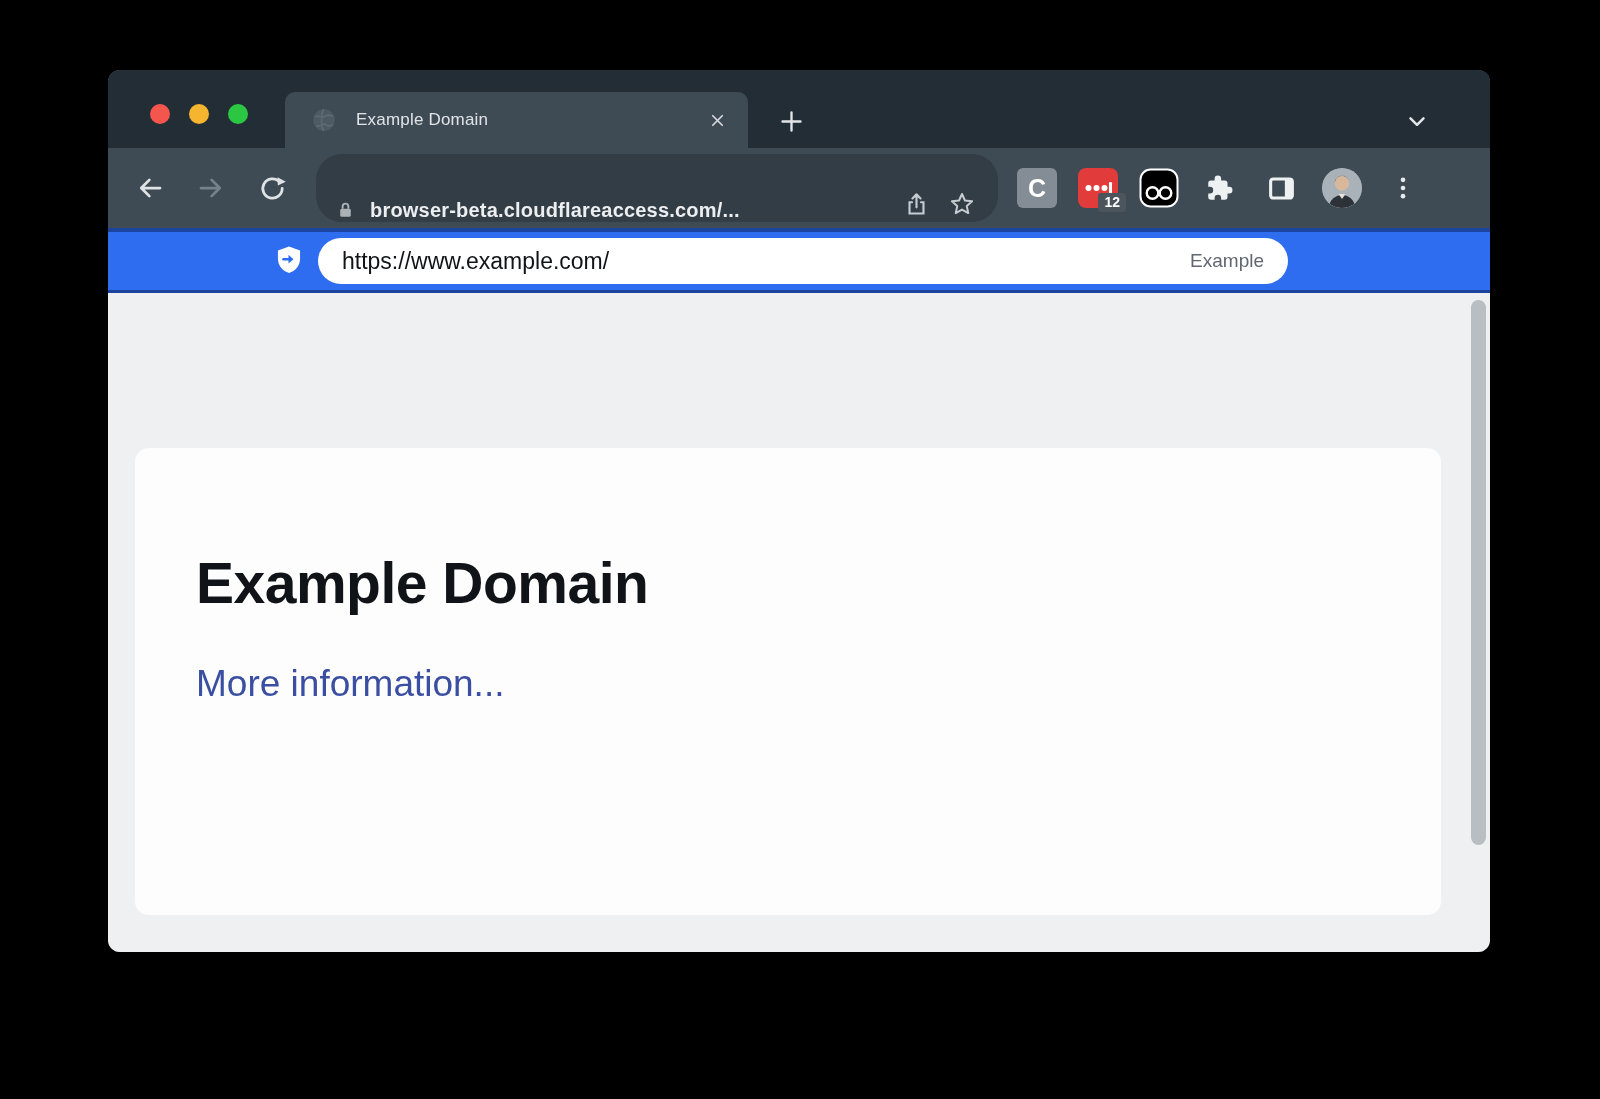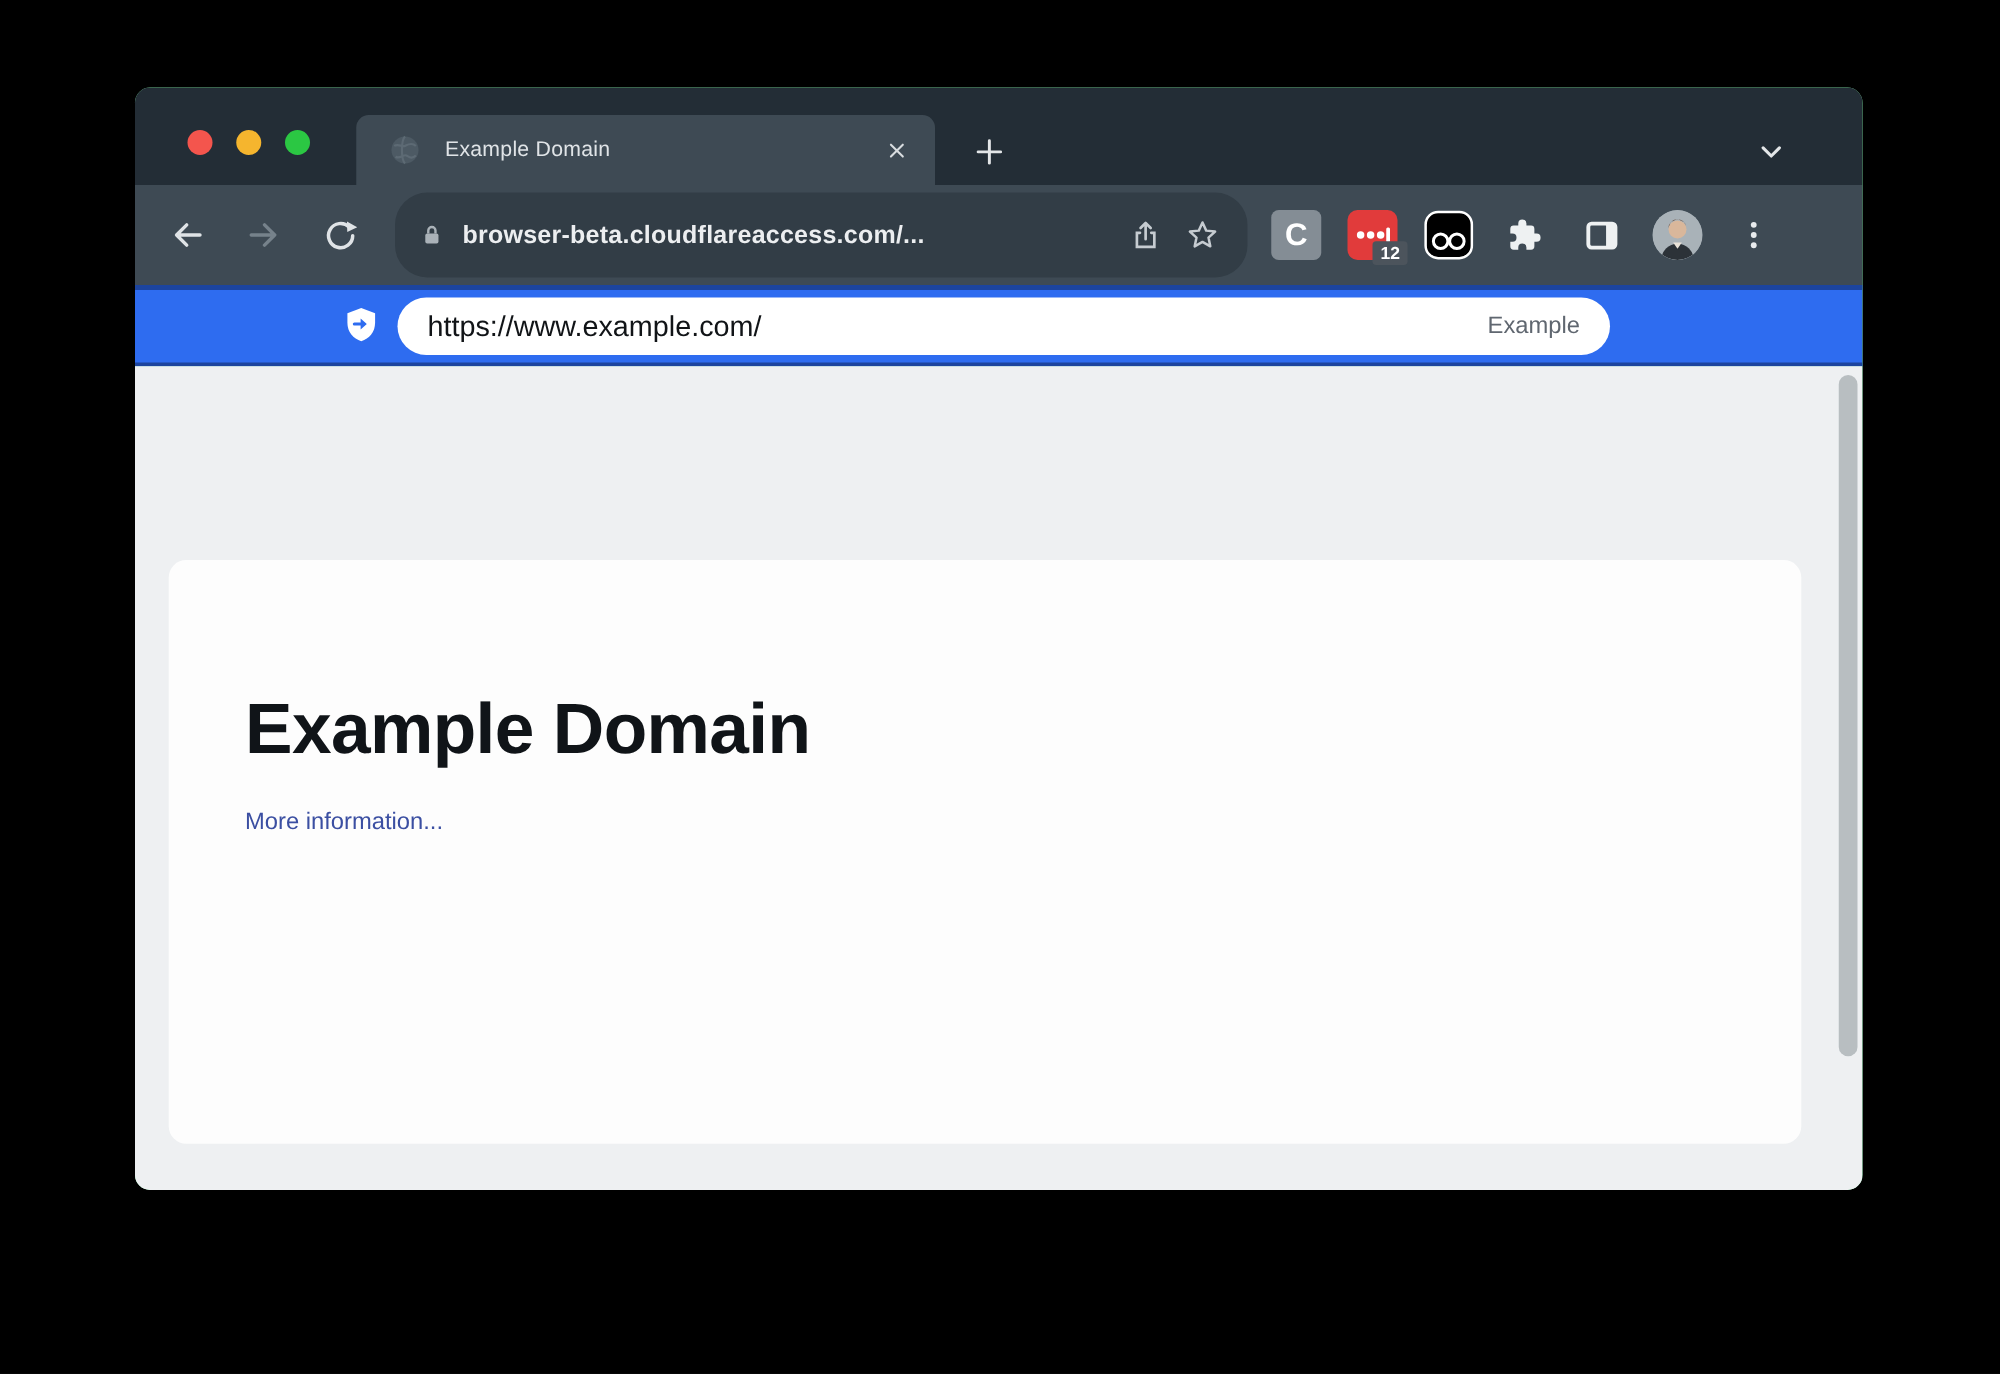--- a/index.html
+++ b/index.html
@@ -1,35 +1,35 @@
 <!DOCTYPE html>
 <html><head>
 <meta charset="utf-8">
 <style>
   html,body{margin:0;padding:0;background:#000;width:1600px;height:1099px;font-family:"Liberation Sans",sans-serif;}
   .stage{position:relative;width:1600px;height:1099px;background:#000;overflow:hidden;}
-  .window{position:absolute;left:108px;top:70px;width:1382px;height:882px;border-radius:12px;overflow:hidden;background:#86efac;box-shadow:0 20px 60px rgba(0,0,0,.6);}
+  .window{position:absolute;left:108px;top:70px;width:1382px;height:882px;border-radius:12px;overflow:hidden;background:#737373;box-shadow:0 20px 60px rgba(0,0,0,.6);}
 
   
   .tabstrip{position:relative;height:78px;background:#232d36;}
   .traffic{position:absolute;left:42px;top:34px;display:flex;gap:19px;}
   .traffic span{width:20px;height:20px;border-radius:50%;display:block;}
   .tl-red{background:#f4554d;}  .tl-yellow{background:#f5b52e;}  .tl-green{background:#2bc743;}
   .tab{position:absolute;left:177px;bottom:0;width:463px;height:56px;background:#3e4a54;border-radius:10px 10px 0 0;display:flex;align-items:center;padding:0 16px;box-sizing:border-box;}
   .tab-fav{width:26px;height:26px;margin-left:10px;flex:0 0 auto;}
   .tab-title{margin-left:19px;font-size:17px;color:#e0e4e7;letter-spacing:.2px;white-space:nowrap;overflow:hidden;}
   .tab-close{margin-left:auto;width:30px;height:30px;display:flex;align-items:center;justify-content:center;cursor:pointer;}
   .newtab{position:absolute;left:661px;top:29px;width:44px;height:44px;display:flex;align-items:center;justify-content:center;cursor:pointer;}
   .strip-chevron{position:absolute;left:1287px;top:29px;width:44px;height:44px;display:flex;align-items:center;justify-content:center;cursor:pointer;}
 
   
   .toolbar{position:relative;height:80px;background:#3e4a54;display:flex;align-items:center;}
   .tbtn{width:44px;height:44px;display:flex;align-items:center;justify-content:center;flex:0 0 auto;cursor:pointer;}
   .tbtn.b-back{margin-left:20px;} .tbtn.b-fwd{margin-left:17px;} .tbtn.b-reload{margin-left:17px;}
-  .omnibox{margin-left:22px;width:682px;height:68px;background:#323d46;border-radius:26px;display:flex;align-items:center;padding:0 18px;box-sizing:border-box;flex:0 0 auto;}
+  .omnibox{margin-left:22px;width:682px;height:68px;background:#323d46;border-radius:26px;display:flex;align-items:flex-end;padding:0 18px;box-sizing:border-box;flex:0 0 auto;}
   .omni-url{margin-left:13px;font-size:20px;font-weight:600;color:#eceef0;letter-spacing:.2px;white-space:nowrap;overflow:hidden;flex:1;}
   .ombtn{width:36px;height:36px;display:flex;align-items:center;justify-content:center;flex:0 0 auto;cursor:pointer;}
   .ext{width:44px;height:44px;margin-left:17px;display:flex;align-items:center;justify-content:center;position:relative;flex:0 0 auto;cursor:pointer;}
   .ext-c{width:40px;height:40px;border-radius:6px;background:#848d95;color:#fff;font-size:25px;font-weight:700;display:flex;align-items:center;justify-content:center;}
   .ext-red{width:40px;height:40px;border-radius:8px;background:#e13b3b;position:relative;}
   .badge{position:absolute;right:-8px;bottom:-4px;background:#4c545c;color:#fff;font-size:14px;font-weight:700;padding:2px 6px;border-radius:3px;line-height:1.1;text-align:center;}
   .avatar{width:40px;height:40px;border-radius:50%;overflow:hidden;background:#9aa4ab;}
 
   
   .isobar{position:relative;height:65px;background:#2e6cf0;border-top:4px solid #1c449e;border-bottom:3px solid #1c449e;box-sizing:border-box;}
@@ -37,21 +37,21 @@
   .iso-pill{position:absolute;left:210px;top:50%;transform:translateY(-50%);width:970px;height:46px;background:#fff;border-radius:23px;display:flex;align-items:center;padding:0 24px;box-sizing:border-box;}
   .iso-url{flex:1;border:none;outline:none;background:transparent;font-family:"Liberation Sans",sans-serif;font-size:23px;font-weight:500;color:#111417;padding:0;}
   .minimize{font-size:19px;color:#606770;margin-left:16px;white-space:nowrap;cursor:pointer;}
 
   
   .content{position:relative;height:659px;background:#eef0f2;}
   .scroll-thumb{position:absolute;right:4px;top:7px;width:15px;height:545px;border-radius:8px;background:#b8bec1;cursor:pointer;}
   .card{position:absolute;left:27px;top:155px;width:1306px;height:467px;background:#fdfdfd;border-radius:14px;padding:0 61px;box-sizing:border-box;}
   .card h1{margin:104px 0 0 0;font-size:57px;line-height:1.1;font-weight:700;color:#101418;letter-spacing:-.5px;}
   .card p{margin:40px 0 0 0;max-width:1155px;font-size:28px;line-height:37px;color:#1e2124;}
-  .card a{display:inline-block;margin-top:32px;font-size:19px;color:#3b4fa2;text-decoration:none;cursor:pointer;}
+  .card a{display:inline-block;margin-top:48px;font-size:37px;color:#3b4fa2;text-decoration:none;cursor:pointer;}
 
   svg{display:block;}
 </style>
 </head>
 <body>
 
 <div class="stage">
   <div class="window">
 
     <div class="tabstrip">

